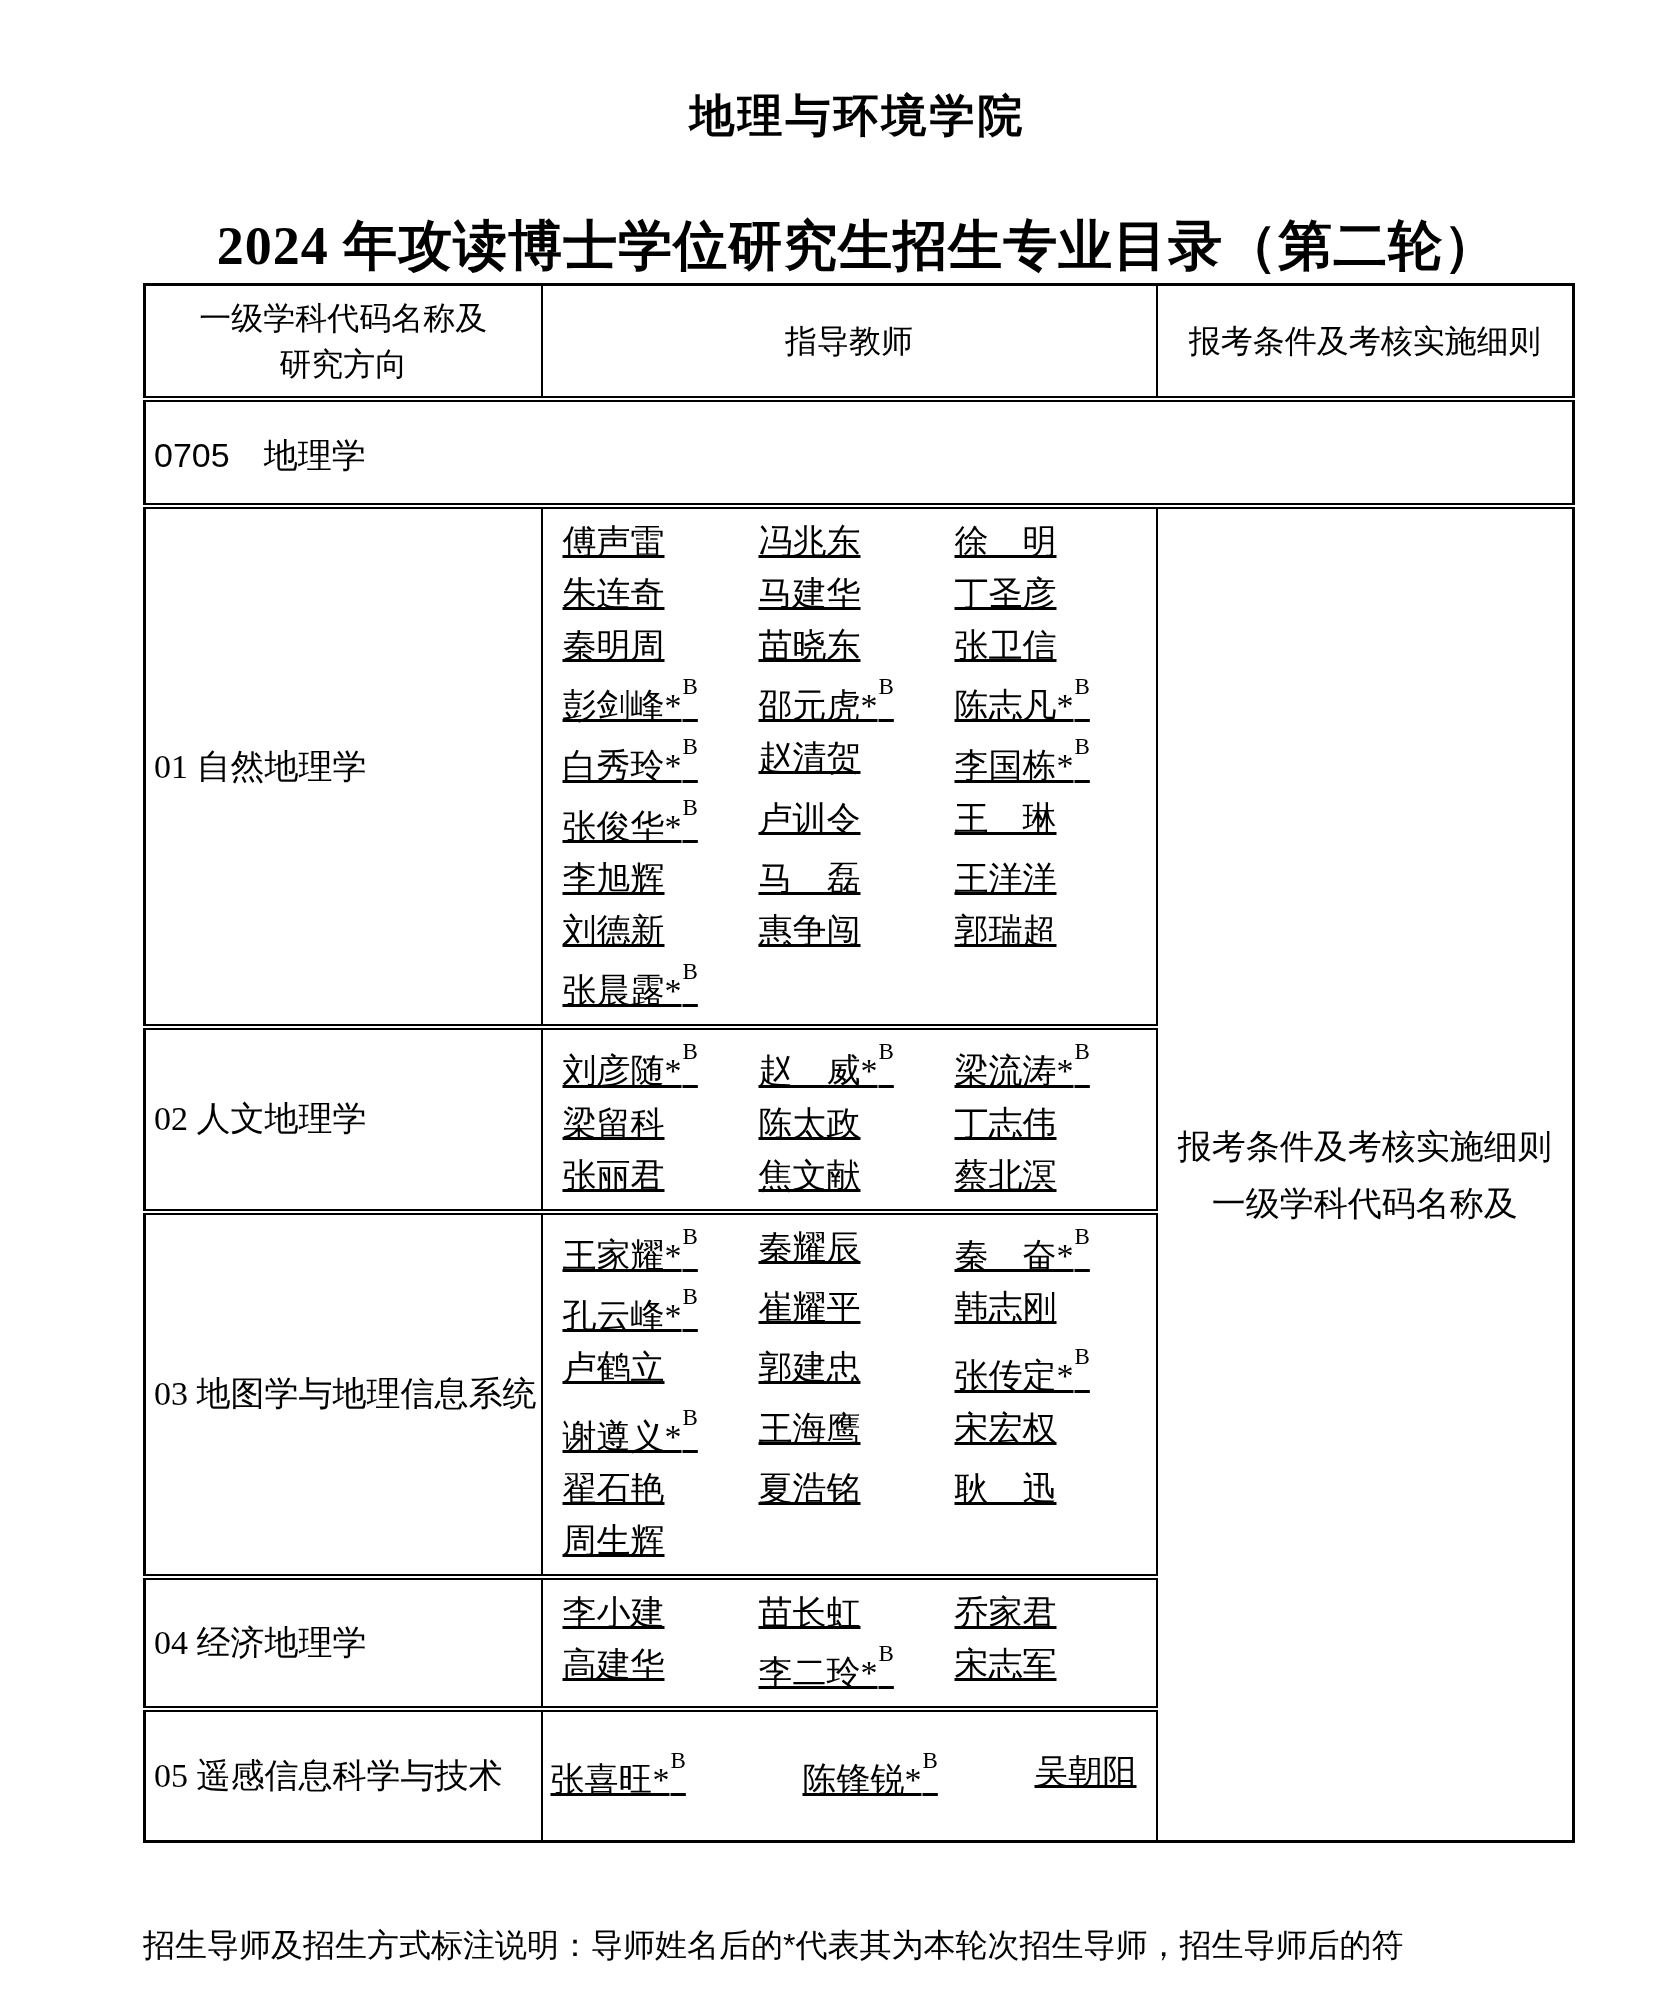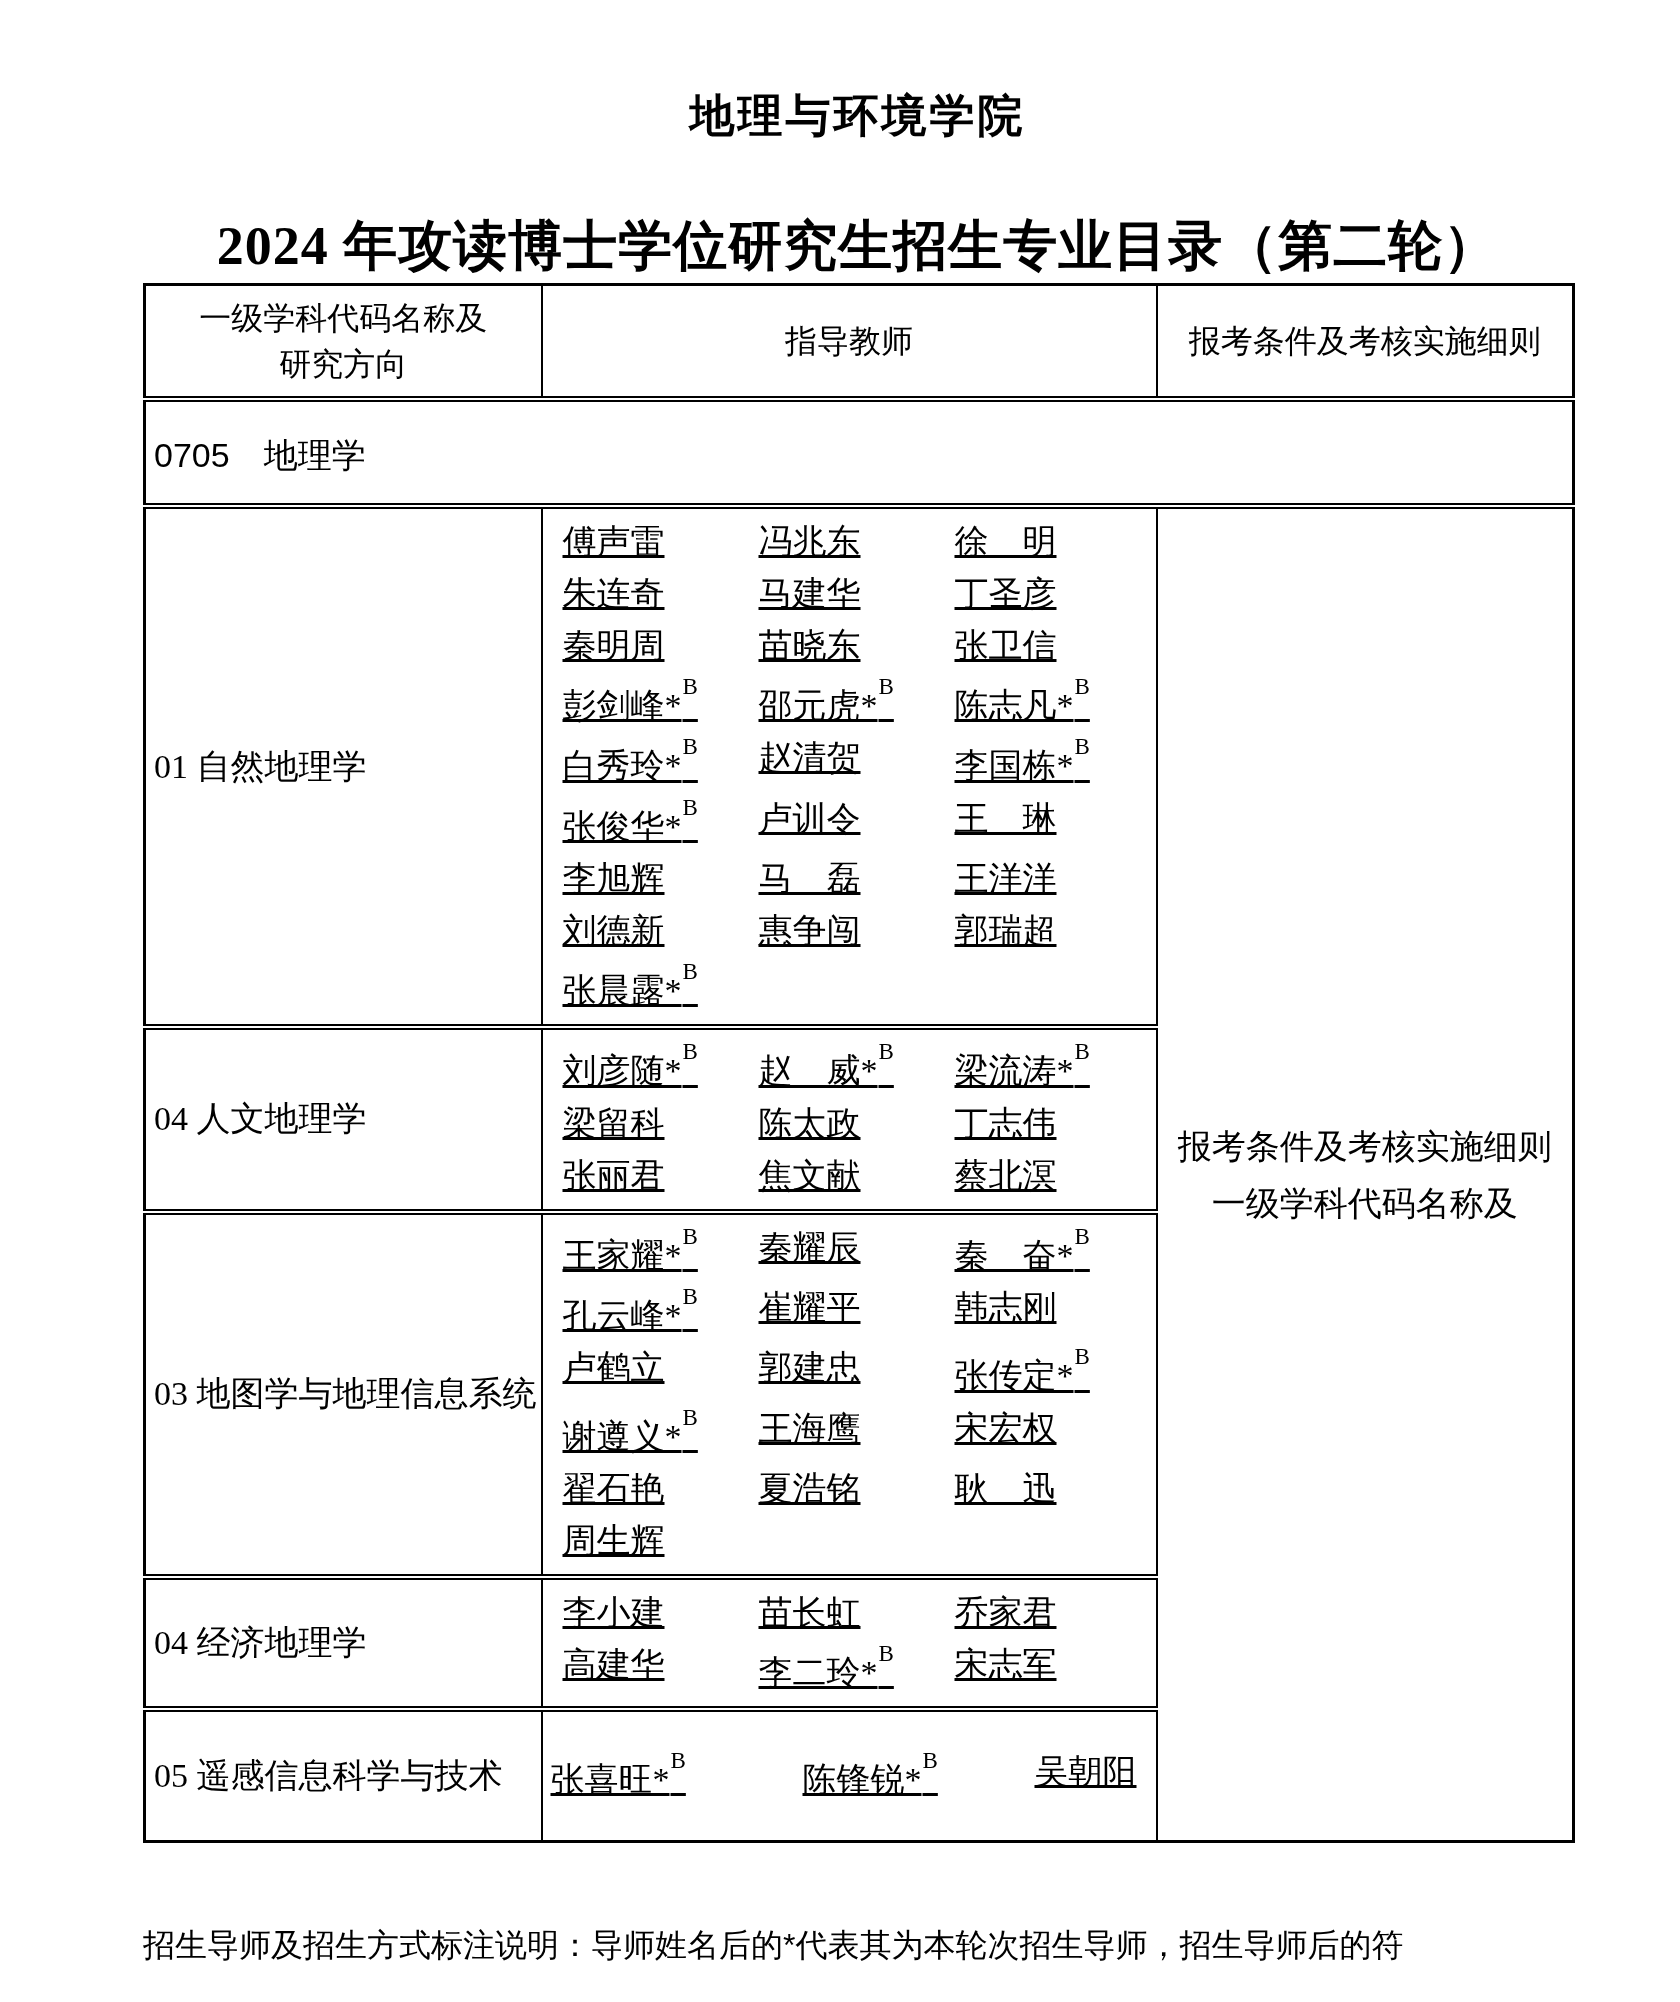--- a/index.html
+++ b/index.html
@@ -188,21 +188,21 @@
               <span class="name"></span>
               <span class="name"></span>
             </div>
           </td>
           <td class="cell-conditions" rowspan="5">
             <div>报考条件及考核实施细则</div>
             <div>一级学科代码名称及</div>
           </td>
         </tr>
         <tr class="section-row">
-          <td class="cell-label">04 人文地理学</td>
+          <td class="cell-label">02 人文地理学</td>
           <td class="cell-names">
             <div class="name-row">
               <span class="name">刘彦随*<sup>B</sup></span>
               <span class="name">赵　威*<sup>B</sup></span>
               <span class="name">梁流涛*<sup>B</sup></span>
             </div>
             <div class="name-row">
               <span class="name">梁留科</span>
               <span class="name">陈太政</span>
               <span class="name">丁志伟</span>

